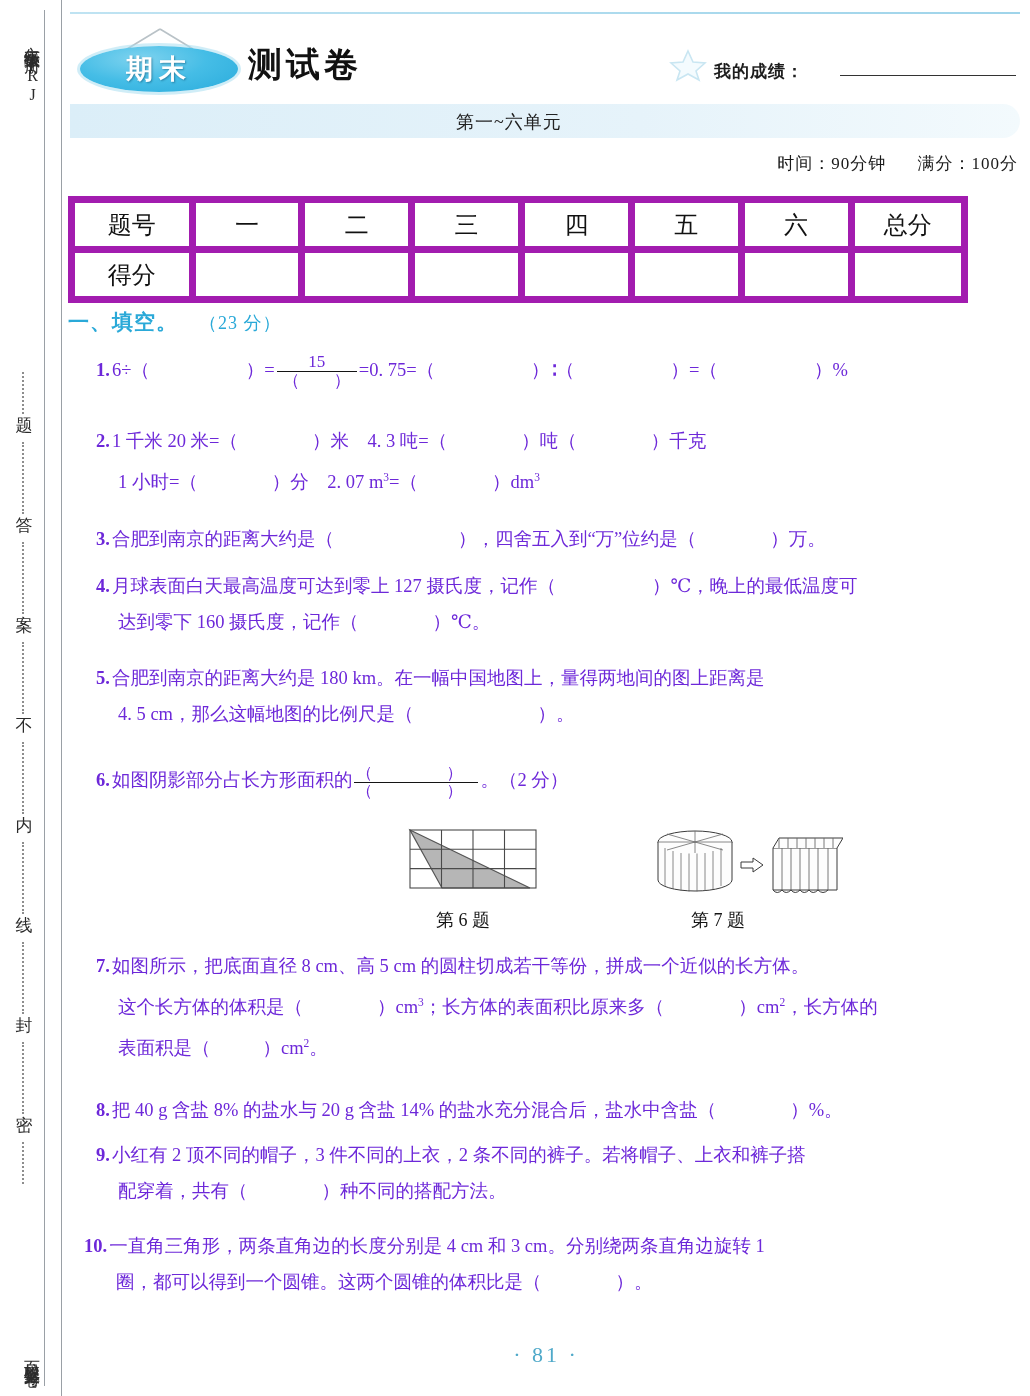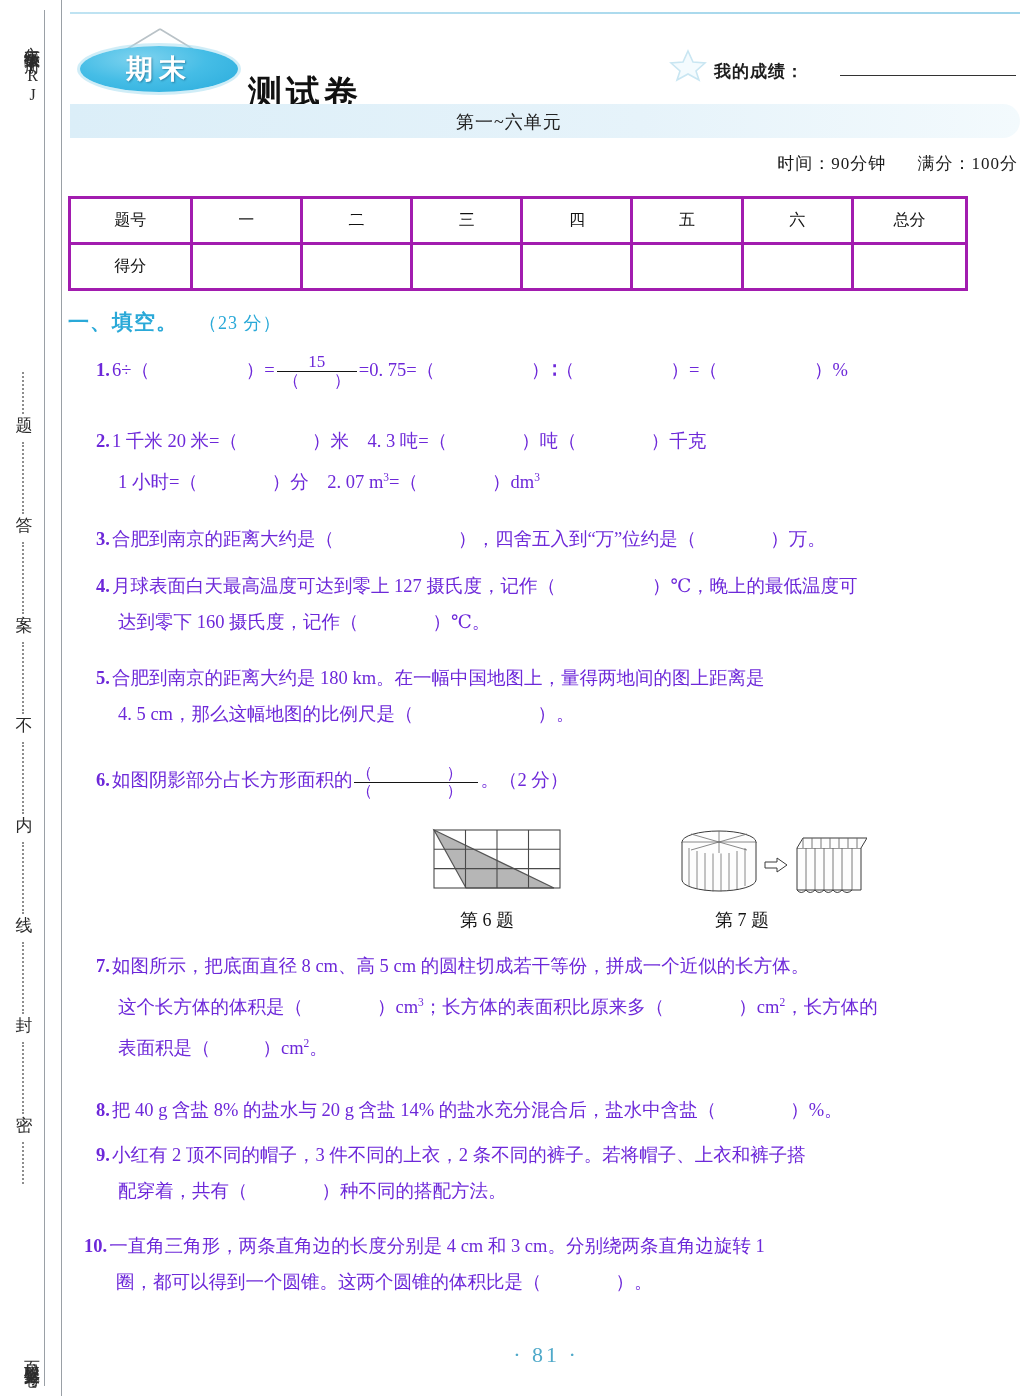--- a/index.html
+++ b/index.html
@@ -66,21 +66,20 @@
     position:absolute;left:0;top:18px;width:158px;height:62px;
     line-height:46px;text-align:center;
     font-size:27px;font-weight:bold;color:#ffffff;letter-spacing:6px;
     text-shadow:1px 1px 2px rgba(0,60,90,.45);
     font-family:"Liberation Sans","DejaVu Sans",sans-serif;
   }
   #paper-title{
     position:absolute;left:176px;top:16px;
     font-size:34px;font-weight:bold;letter-spacing:4px;color:#111;
     font-family:"Liberation Serif","DejaVu Serif",serif;
-    margin-top:28px;
   }
   #score-box{position:absolute;right:2px;top:22px;width:350px;height:34px;}
   #star-icon{position:absolute;left:0;top:0;}
   #my-score-label{
     position:absolute;left:46px;top:12px;
     font-size:17px;font-weight:bold;letter-spacing:1px;color:#1d1d1d;
     font-family:"Liberation Sans","DejaVu Sans",sans-serif;
   }
   #my-score-line{
     position:absolute;left:172px;top:27px;width:176px;height:1px;background:#333;
@@ -100,24 +99,24 @@
     position:absolute;right:12px;top:152px;
     font-size:17px;letter-spacing:1px;color:#1a1a1a;
   }
   #meta-row span{margin-left:26px;}
   
   #score-table{
     position:absolute;left:6px;top:196px;width:900px;
     border-collapse:collapse;
   }
   #score-table td{
-    border:3px solid #a21caf;
+    border:7px solid #a21caf;
     height:41px;
     text-align:center;vertical-align:middle;
-    font-size:16px;color:#111;
+    font-size:24px;color:#111;
   }
   #score-table td.lbl{width:122px;}
   #score-table td.col{width:110px;}
   #score-table td.total{width:114px;}
   
   #sec1{
     position:absolute;left:6px;top:308px;
     font-size:21px;font-weight:bold;color:#2aa9d8;letter-spacing:1px;
   }
   #sec1 .pts{font-size:18px;font-weight:normal;color:#2aa9d8;margin-left:21px;}
@@ -136,21 +135,21 @@
   sup{font-size:.62em;vertical-align:super;}
   .frac{
     display:inline-block;vertical-align:-10px;text-align:center;
     margin:0 2px;line-height:1.05;
   }
   .frac .fnum{display:block;font-size:17px;padding:0 6px;}
   .frac .fden{display:block;font-size:17px;border-top:1.4px solid #141414;padding:0 6px;}
   .frac-paren .fnum,.frac-paren .fden{font-size:16px;letter-spacing:14px;padding:0 2px;}
   .indent{display:inline-block;width:22px;}
   
-  #figures{position:absolute;left:50px;top:828px;right:16px;height:118px;text-decoration:underline;}
+  #figures{position:absolute;left:26px;top:828px;right:16px;height:118px;text-decoration:underline;}
   #fig6{position:absolute;left:320px;top:0;}
   #fig7{position:absolute;left:565px;top:0;}
   .figcap{
     position:absolute;top:80px;width:170px;text-align:center;
     font-size:18px;color:#141414;
   }
   #cap6{left:290px;}
   #cap7{left:545px;}
   
   #footer{

